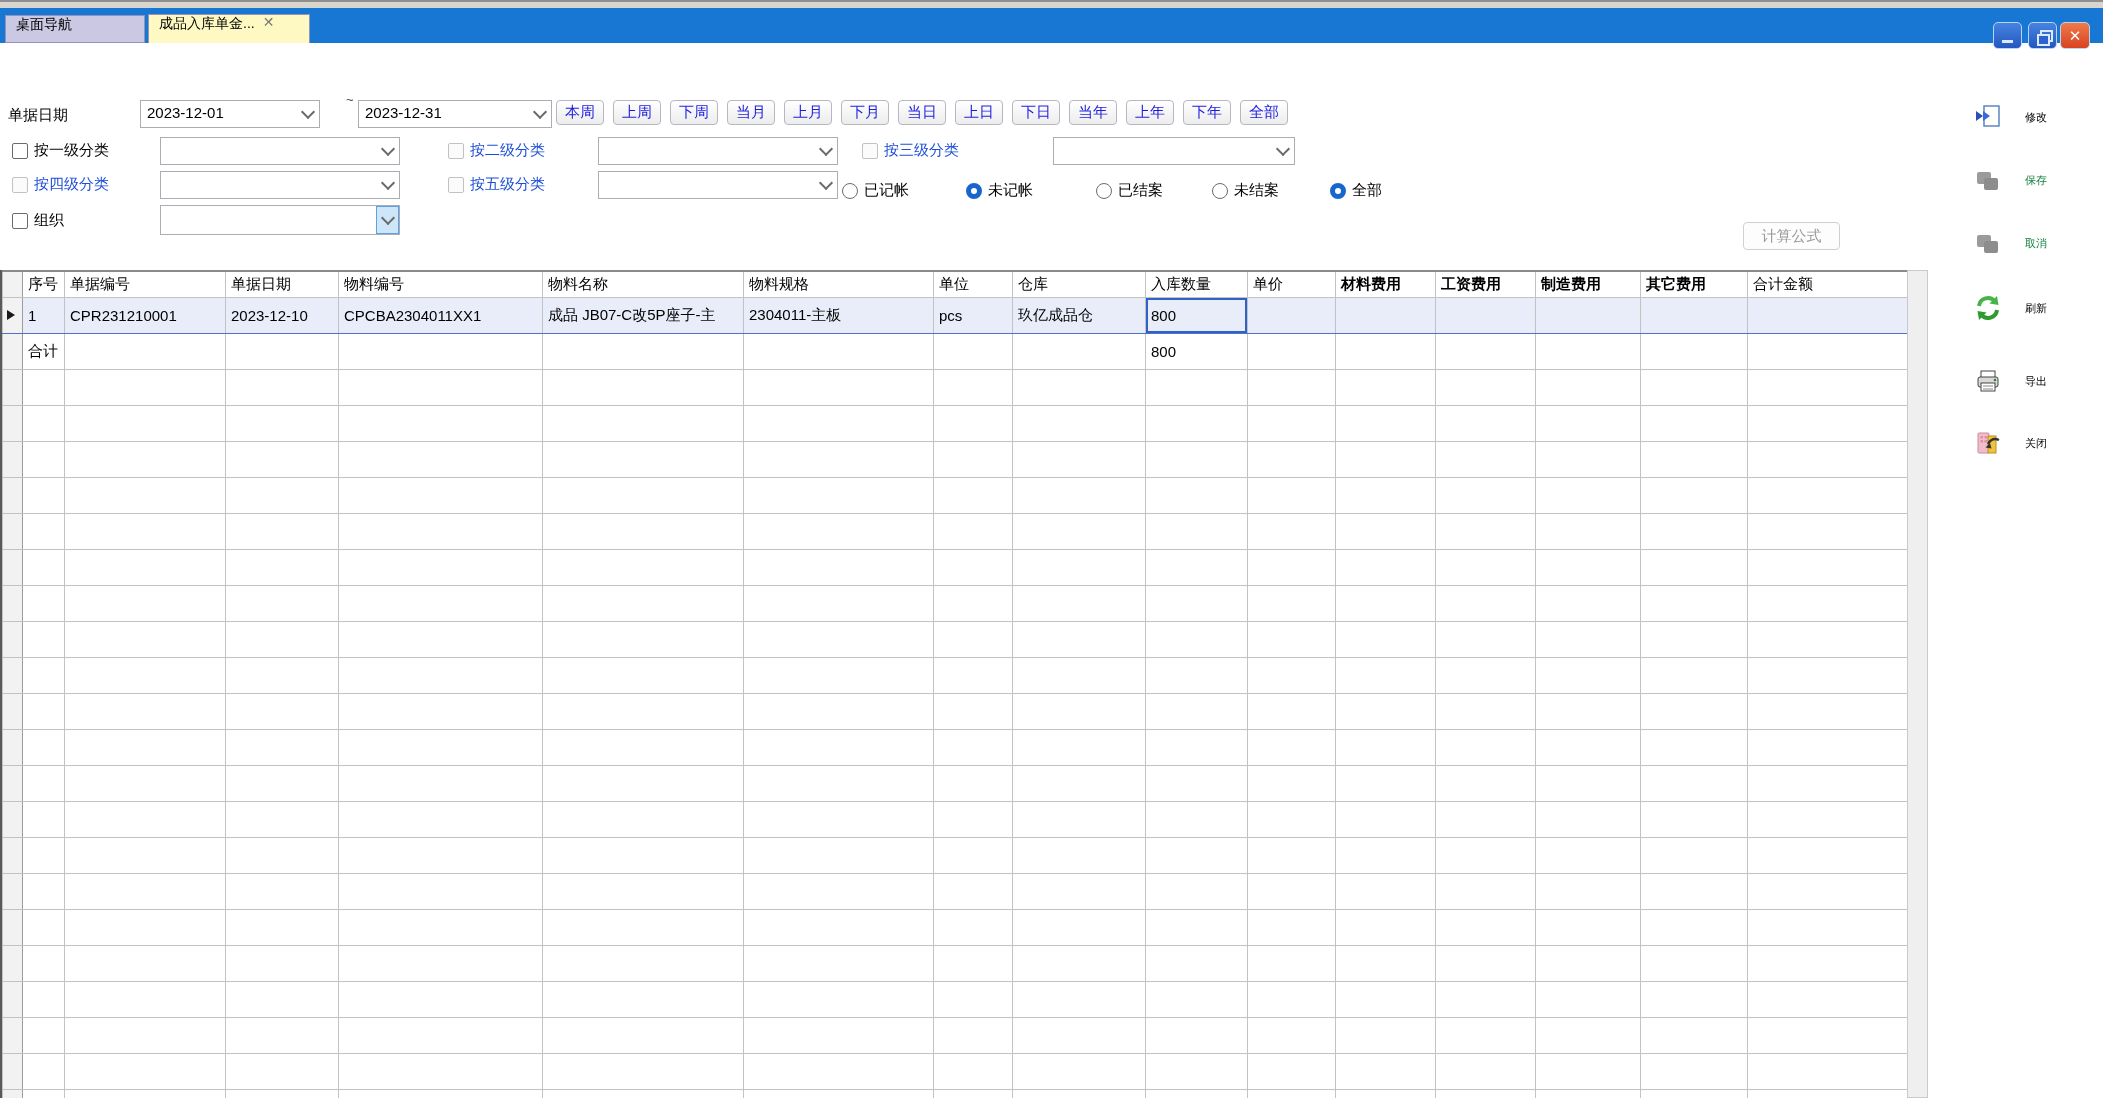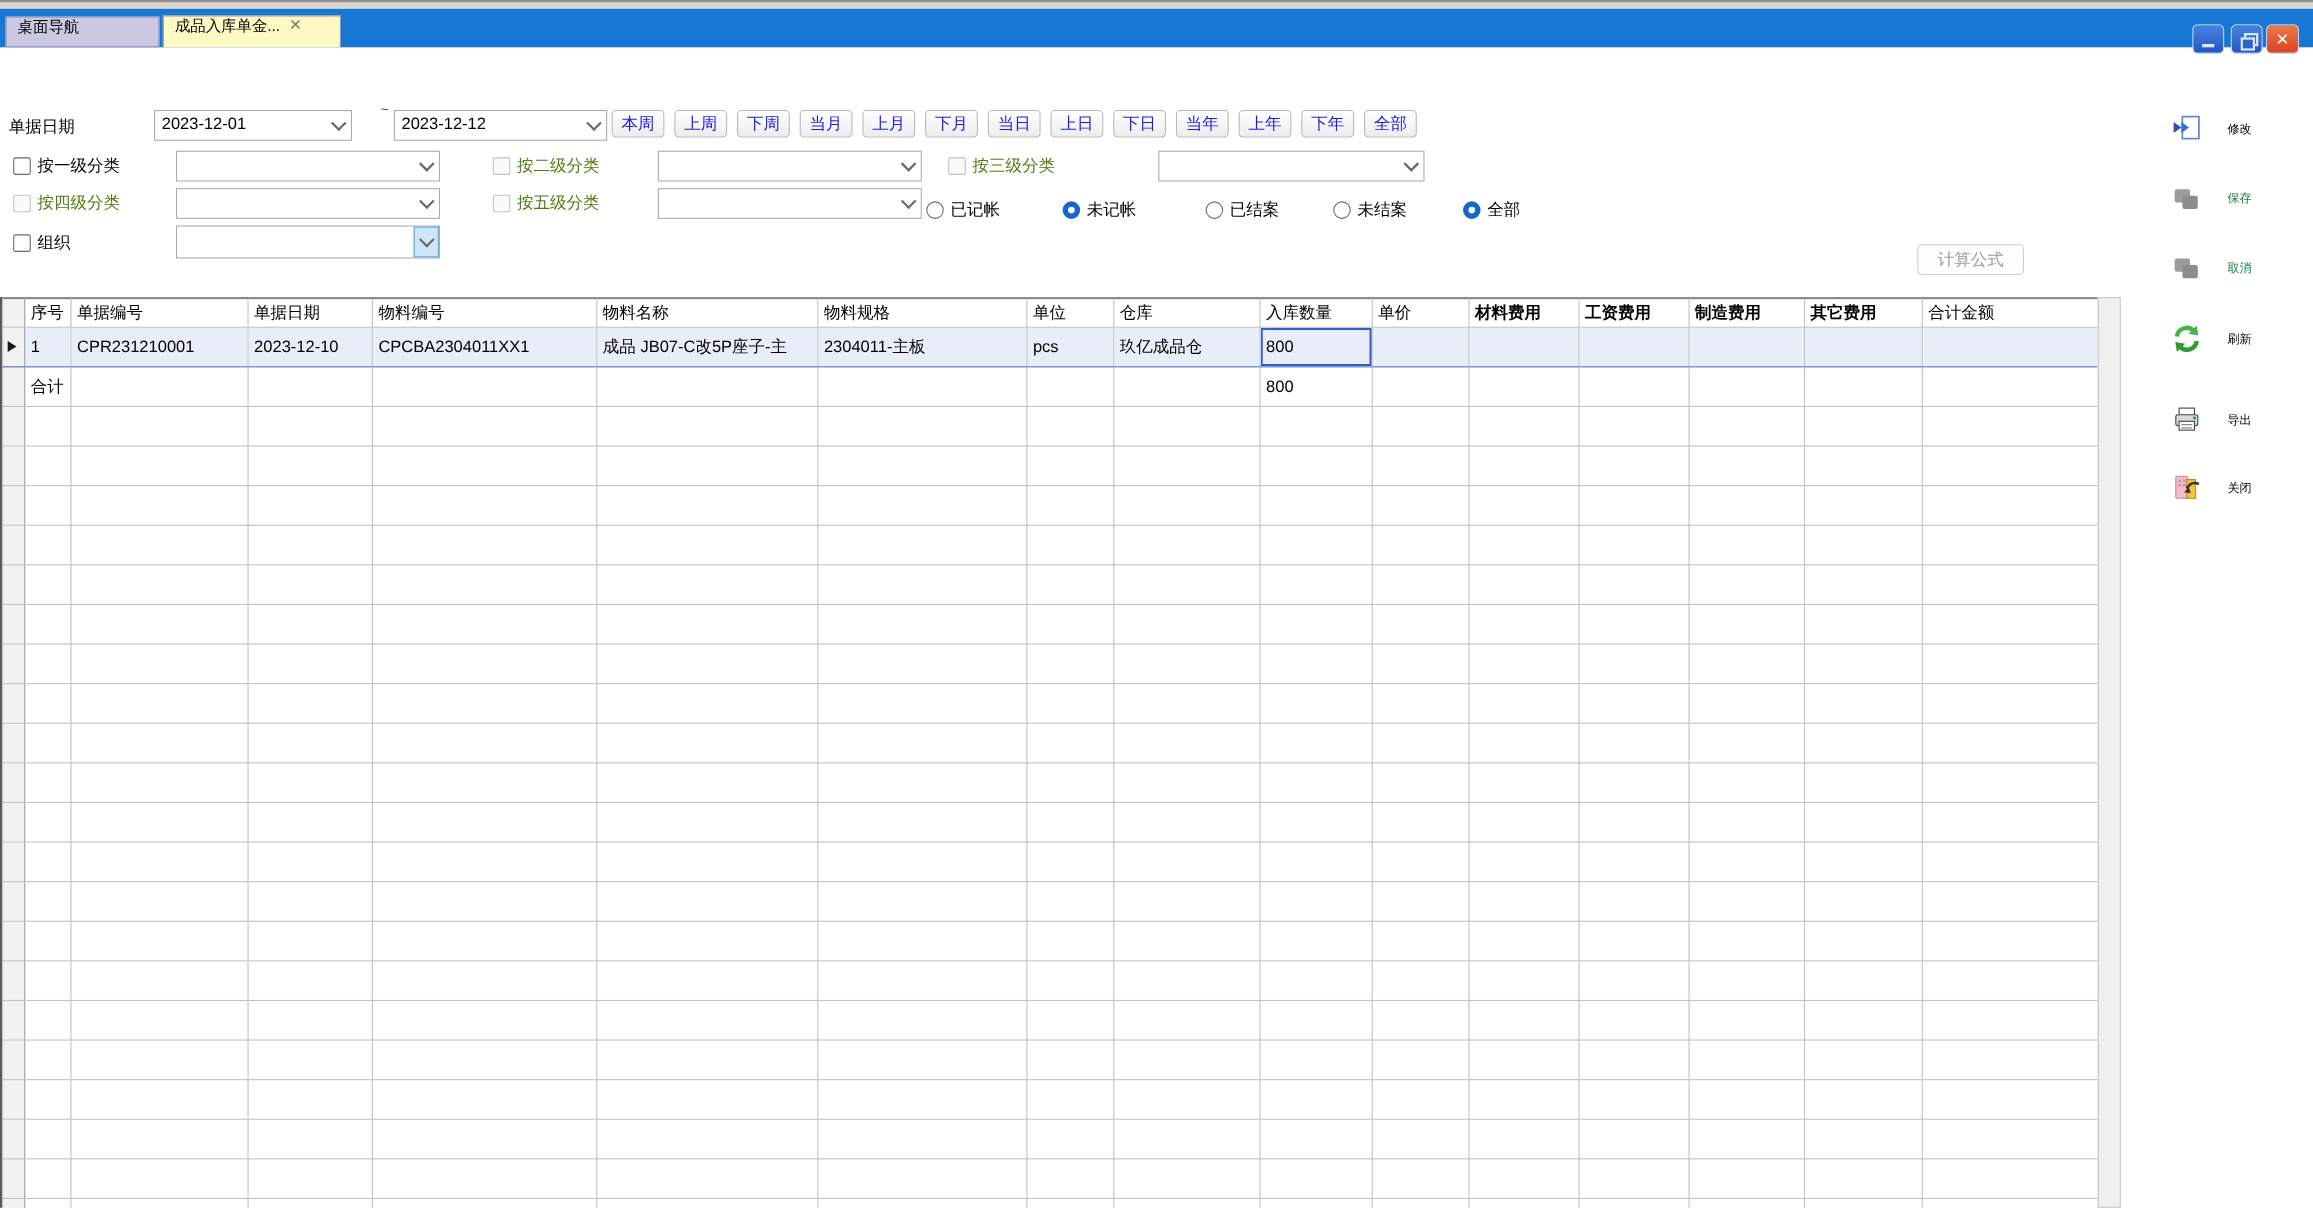--- a/index.html
+++ b/index.html
@@ -32,21 +32,21 @@
   .combo .arrowbox::after{content:"";width:8px;height:8px;border-right:2px solid #6a6a6a;border-bottom:2px solid #6a6a6a;
     transform:rotate(45deg);margin-top:-4px}
   .combo.hl .arrowbox{background:#cde6fa;border:1px solid #5ea3e0}
   .tilde{position:absolute;font-size:13px;color:#444}
   .qrow{position:absolute;left:556px;top:100px;display:flex;gap:9px}
   .qbtn{height:25px;padding:0 8px;background:linear-gradient(#ffffff,#ececec);border:1px solid #b7b7c2;border-radius:4px;
     color:#1b1be0;font-size:15px;display:flex;align-items:center;white-space:nowrap;cursor:default}
   .cbitem{position:absolute;display:flex;align-items:center;gap:6px;font-size:15px;white-space:nowrap}
   .cb{width:16px;height:16px;border:1px solid #6b6b6b;border-radius:2px;background:#fff;flex:none}
   .cbitem.disabled .cb{border-color:#c2c2c2;background:#fbfbfb}
-  .cbitem.disabled .lbl{color:#4d7c0f}
+  .cbitem.disabled .lbl{color:#1d4ed8}
   .rbitem{position:absolute;display:flex;align-items:center;gap:6px;font-size:15px;white-space:nowrap}
   .rb{width:16px;height:16px;border:1px solid #6b6b6b;border-radius:50%;background:#fff;flex:none}
   .rbitem.on .rb{border:5px solid #1666cc}
   .formulabtn{position:absolute;left:1743px;top:222px;width:97px;height:28px;background:#fdfdfd;border:1px solid #d0d0d0;
     border-radius:4px;color:#9a9a9a;font-size:15px;display:flex;align-items:center;justify-content:center}
 
   
   .grid-wrap{position:absolute;left:0;top:270px;width:1907px;height:828px;overflow:hidden;border-left:2px solid #5a5a5a}
   table{border-collapse:collapse;table-layout:fixed;width:1905px;font-size:15px}
   th,td{border:1px solid #c2c2c2;height:36px;padding:0 5px;text-align:left;overflow:hidden;white-space:nowrap;font-weight:400}
@@ -89,21 +89,21 @@
     <span class="tclose">✕</span>
   </div>
 
   <div class="flabel" style="left:8px;top:106px">单据日期</div>
   <div class="combo" style="left:140px;top:100px;width:180px">
     <span class="val">2023-12-01</span>
     <span class="arrowbox"></span>
   </div>
   <div class="tilde" style="left:346px;top:92px">~</div>
   <div class="combo" style="left:358px;top:100px;width:194px">
-    <span class="val">2023-12-12</span>
+    <span class="val">2023-12-31</span>
     <span class="arrowbox"></span>
   </div>
   <div class="qrow" id="quick-row">
       <div class="qbtn">本周</div>
       <div class="qbtn">上周</div>
       <div class="qbtn">下周</div>
       <div class="qbtn">当月</div>
       <div class="qbtn">上月</div>
       <div class="qbtn">下月</div>
       <div class="qbtn">当日</div>

